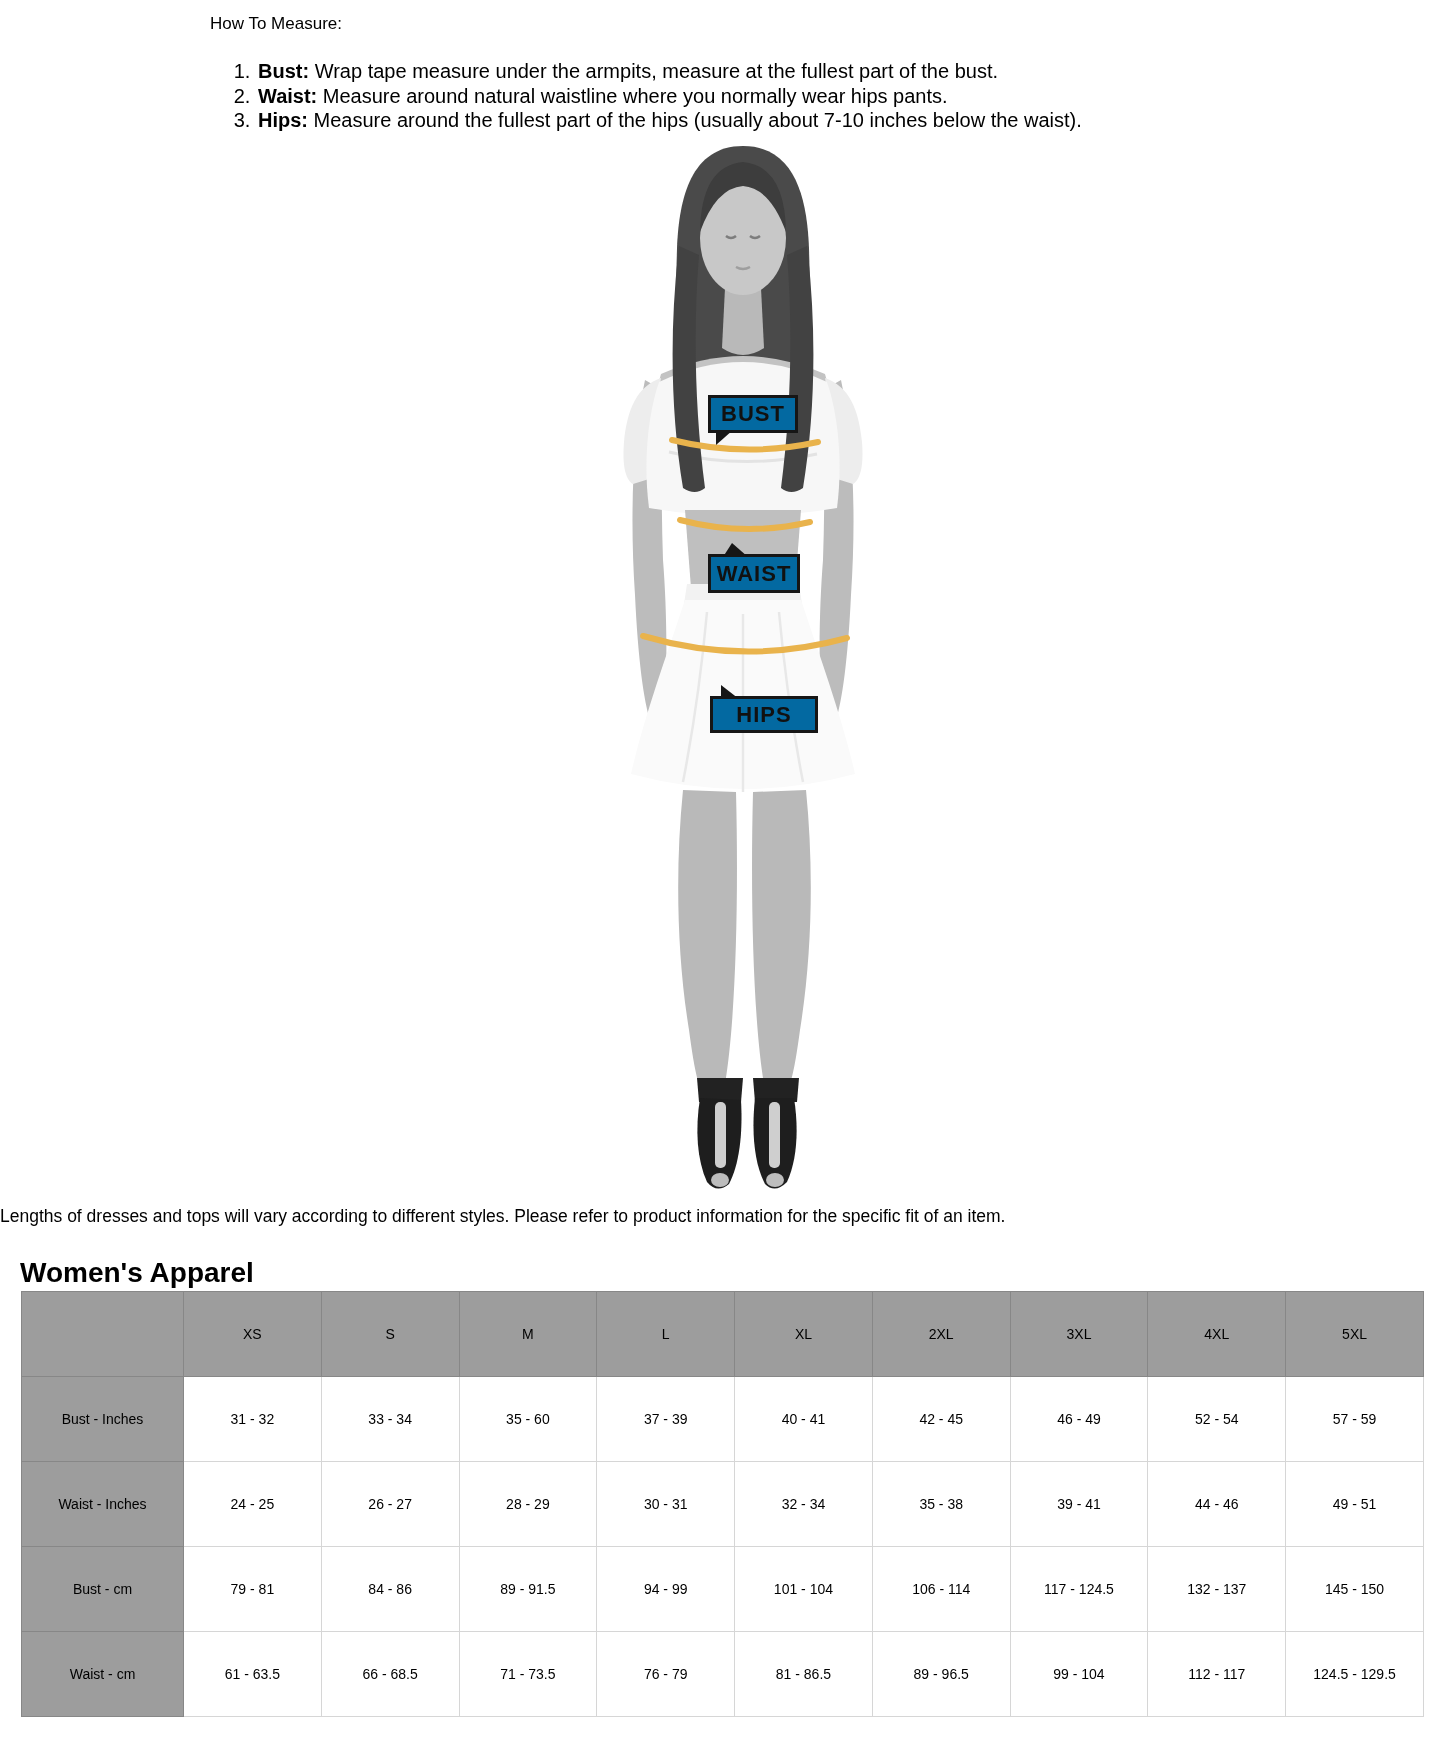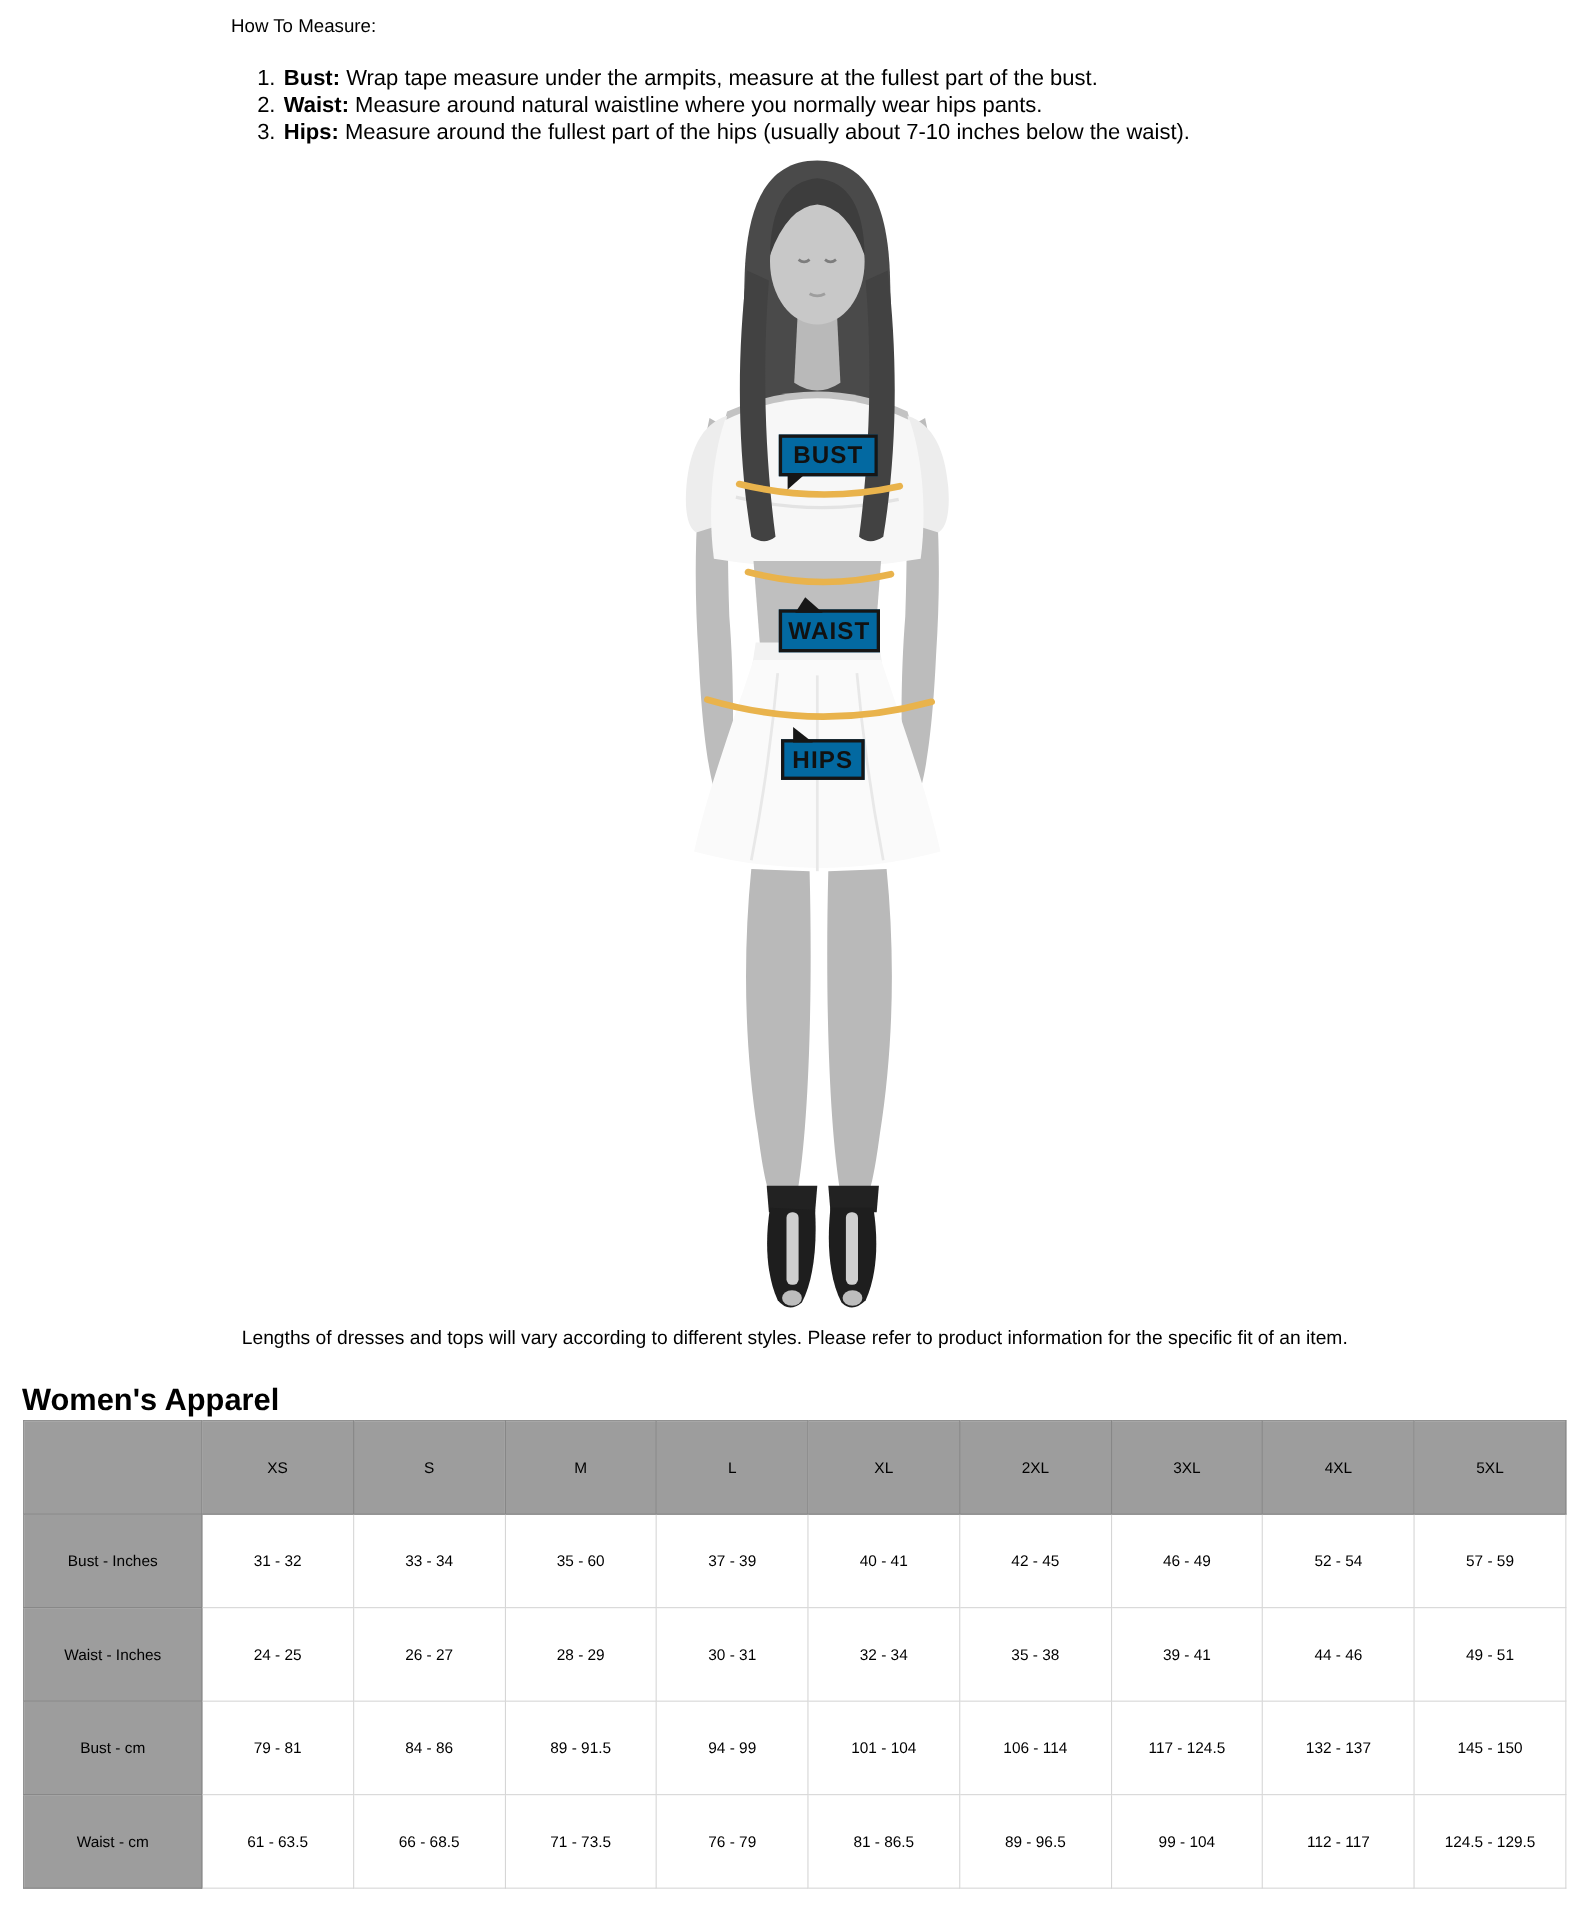--- a/index.html
+++ b/index.html
@@ -23,28 +23,28 @@
   .figure-svg { position: absolute; left: 395px; top: 0; width: 700px; height: 1065px; }
 
   .tag {
     position: absolute; box-sizing: border-box;
     background: #0369a1; border: 3px solid #161616;
     display: flex; align-items: center; justify-content: center;
     font-size: 22px; font-weight: bold; letter-spacing: 1px; color: #111;
   }
   #tag-bust  { left: 708px; top: 255px; width: 90px; height: 38px; }
   #tag-waist { left: 708px; top: 414px; width: 92px; height: 39px; }
-  #tag-hips  { left: 710px; top: 532px; width: 76px; height: 37px; }
+  #tag-hips  { left: 710px; top: 556px; width: 108px; height: 37px; }
   .tail { position: absolute; width: 0; height: 0; }
   #tag-bust  .tail { left: 5px;  bottom: -15px; border-top: 15px solid #161616; border-right: 17px solid transparent; }
   #tag-waist .tail { left: 12px; top: -14px; border-bottom: 14px solid #161616; border-left: 9px solid transparent; border-right: 16px solid transparent; }
   #tag-hips  .tail { left: 8px;  top: -14px; border-bottom: 14px solid #161616; border-right: 18px solid transparent; }
 
   
-  .fit-note { text-align: center; font-size: 17.5px; line-height: 22px; margin: 0; }
+  .fit-note { text-align: left; font-size: 17.5px; line-height: 22px; margin: 0; }
 
   
   .chart-title { font-size: 28px; font-weight: bold; line-height: 30px; margin: 31px 0 3px 20px; }
   table.size-chart {
     border-collapse: collapse; table-layout: fixed;
     margin-left: 21px; width: 1403px; font-size: 14px;
   }
   .size-chart th, .size-chart td {
     border: 1px solid #d6d6d6; text-align: center; vertical-align: middle;
     height: 84px; padding: 0; font-weight: normal;

